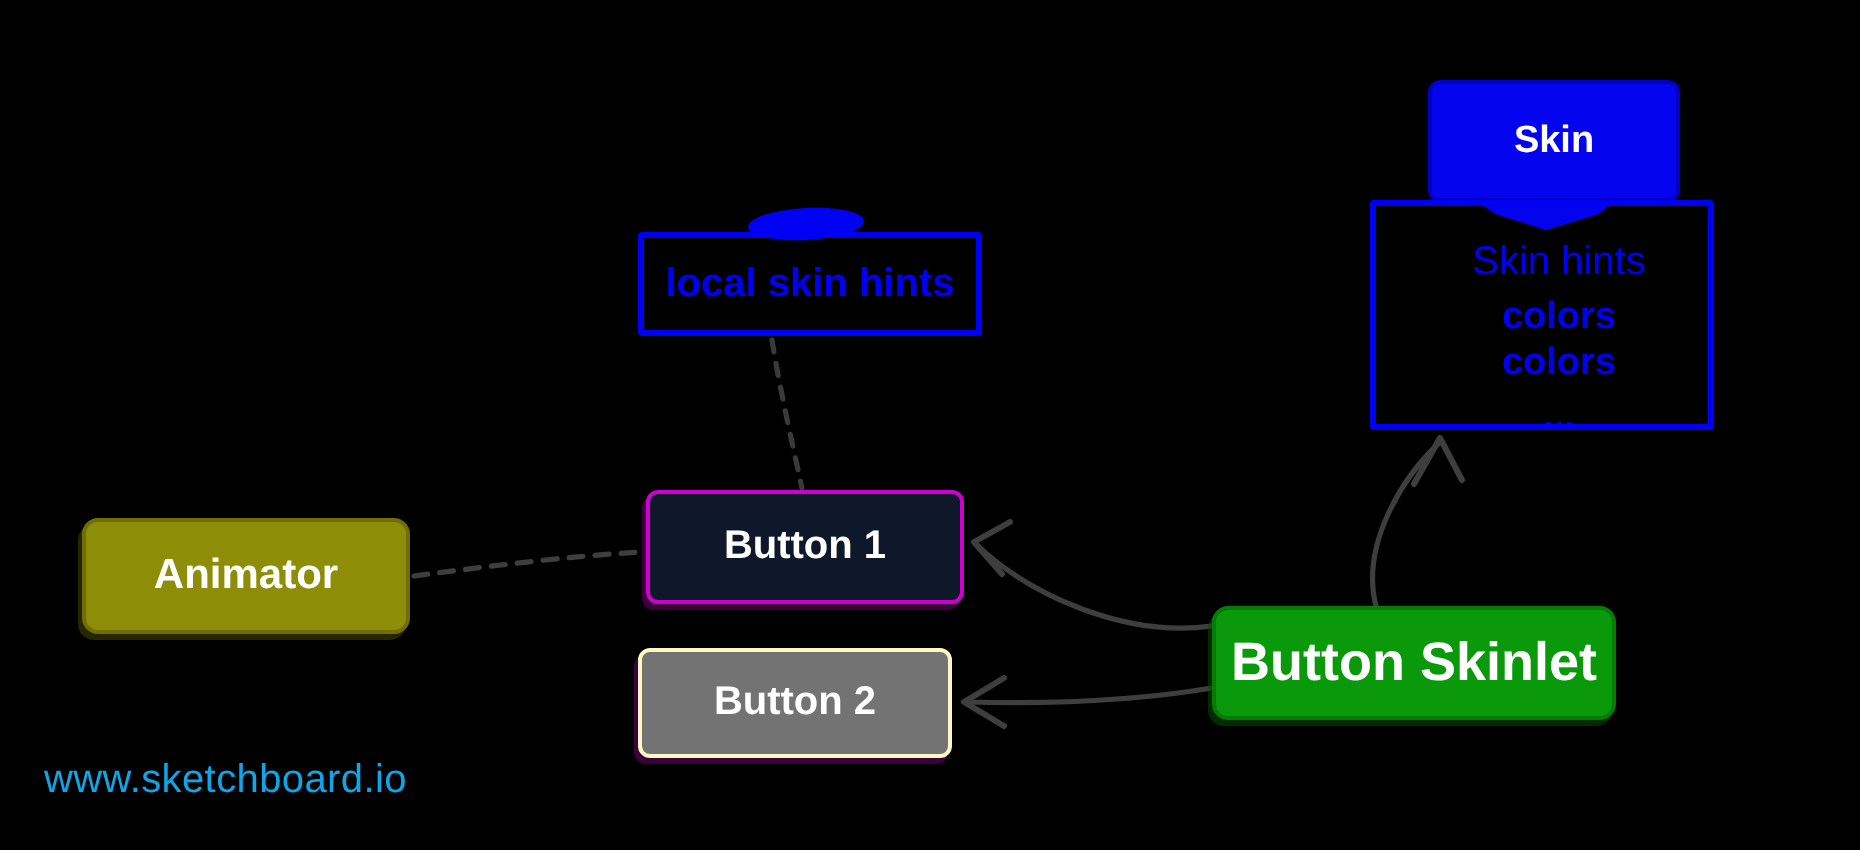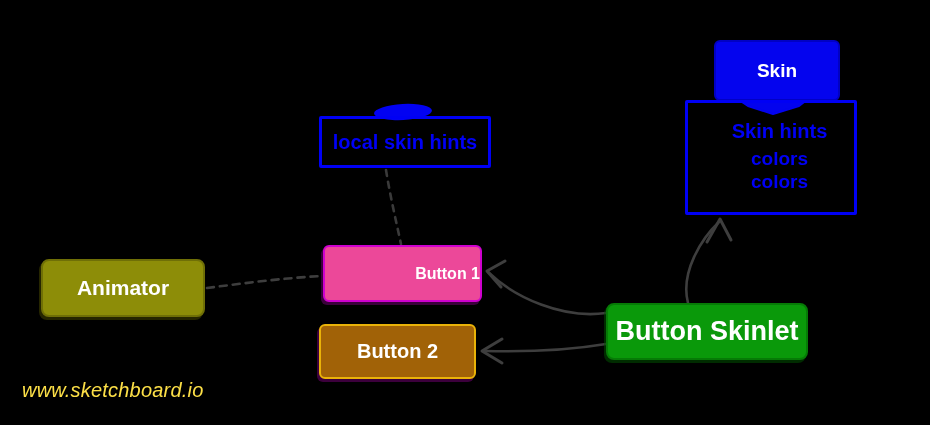--- a/index.html
+++ b/index.html
@@ -23,62 +23,60 @@
     background:#0404ee;border:2px solid #0101c4;
     font-size:19px;border-radius:6px;
   }
   #skin-hints-node{
     left:685px;top:100px;width:172px;height:115px;
     border:3px solid #0000f5;border-radius:2px;
     background:transparent;
     display:block;color:#0000f5;
   }
   #skin-hints-node .hint-title{
-    margin:17px 0 0 17px;font-size:20px;font-weight:bold;
+    margin:17px 0 0 17px;font-size:20px;font-weight:normal;
   }
   #skin-hints-node .hint-item{
     margin:9px 0 0 17px;font-size:19px;font-weight:bold;line-height:14px;
   }
   #skin-hints-node .hint-item.last{margin-top:13px;}
   #local-skin-hints-node{
     left:319px;top:116px;width:172px;height:52px;
     border:3px solid #0000f5;border-radius:2px;
     background:transparent;color:#0000f5;
     font-size:20px;
   }
   #animator-node{
     left:41px;top:259px;width:164px;height:58px;
     background:#8d8d08;border:2px solid #6f6f06;
     font-size:21px;border-radius:8px;
     box-shadow:-2px 3px 0 rgba(70,70,0,0.55);
   }
   #button1-node{
     left:323px;top:245px;width:159px;height:57px;
-    background:#ec4899;border:2px solid #cf00cf;
-    font-size:16px;border-radius:6px;
+    background:#0f172a;border:2px solid #cf00cf;
+    font-size:20px;border-radius:6px;
     box-shadow:-2px 3px 0 rgba(120,0,120,0.5);
-    justify-content:flex-end;
   }
   #button2-node{
     left:319px;top:324px;width:157px;height:55px;
-    background:#a16207;border:2px solid #eab308;
+    background:#737373;border:2px solid #fef9c3;
     font-size:20px;border-radius:6px;
     box-shadow:-2px 3px 0 rgba(120,0,120,0.5);
   }
   #button-skinlet-node{
     left:606px;top:303px;width:202px;height:57px;
     background:#0a990a;border:2px solid #067b06;
     font-size:27px;border-radius:8px;
     box-shadow:-2px 3px 0 rgba(0,80,0,0.55);
   }
   #watermark{
     position:absolute;left:22px;top:379px;
-    color:#fde047;font-size:20px;font-weight:normal;
+    color:#0ea5e9;font-size:20px;font-weight:normal;
     letter-spacing:0.2px;
-    font-style:italic;
   }
   svg.connectors{
     position:absolute;left:0;top:0;
     pointer-events:none;
   }
 </style>
 </head>
 <body>
 
 <div id="canvas">

